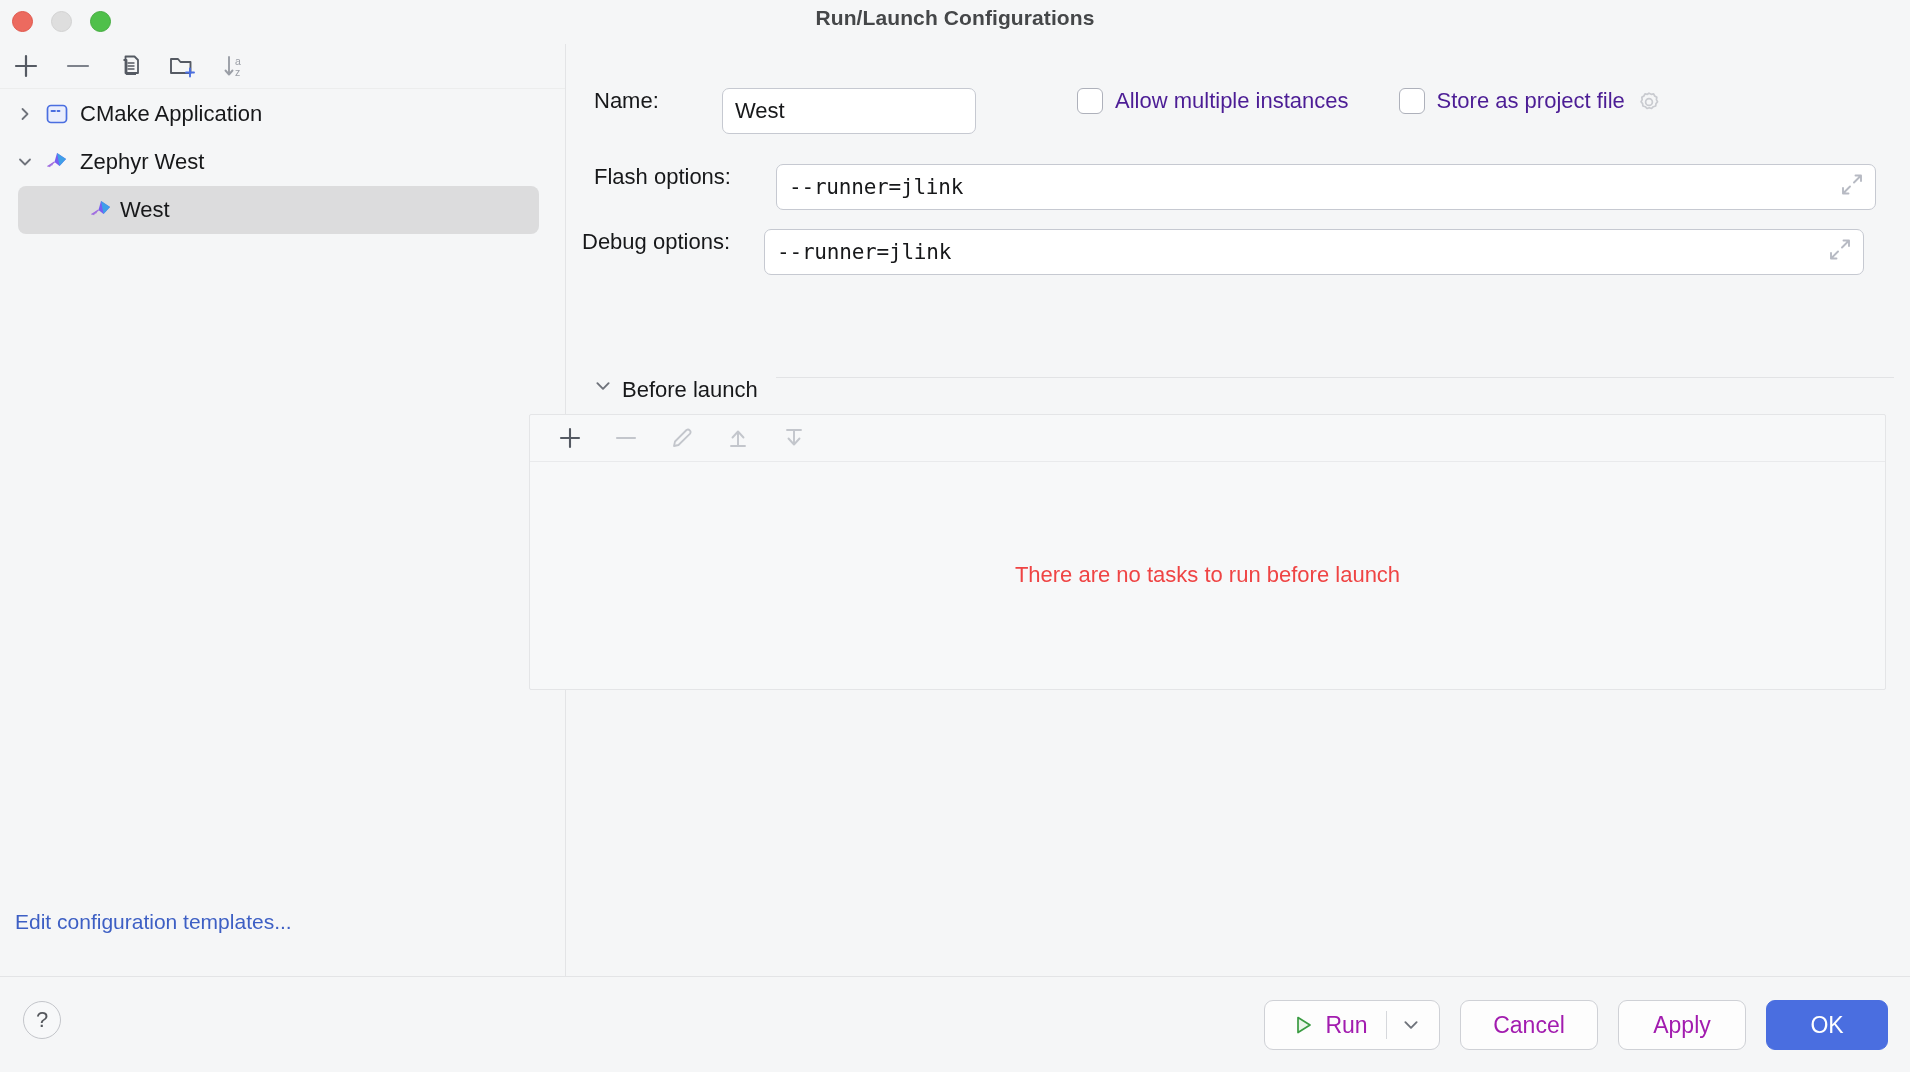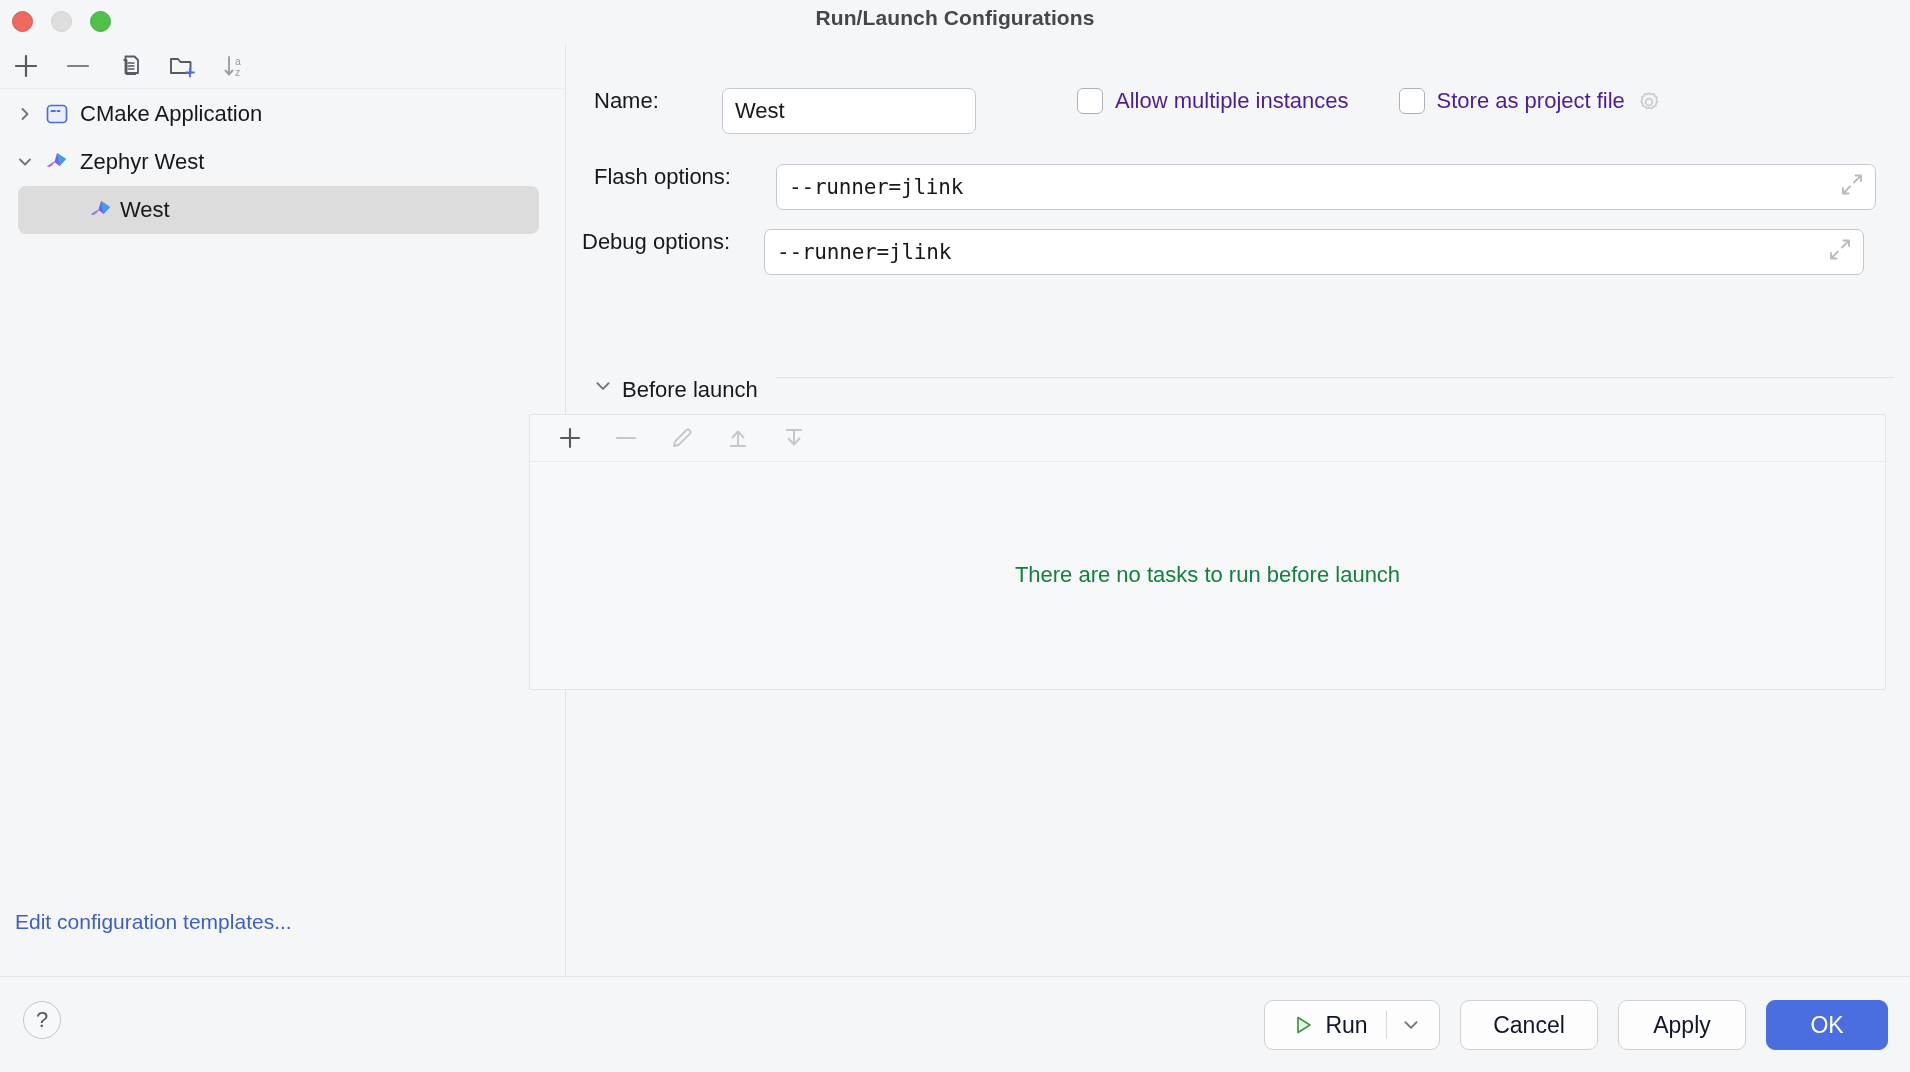--- a/index.html
+++ b/index.html
@@ -124,41 +124,41 @@
     border-bottom: 1px solid #e9eaec;
     padding-left: 12px;
   }
   .ttb {
     width: 56px; height: 46px; display: flex; align-items: center; justify-content: center;
     cursor: pointer;
   }
   .tasks-empty {
     height: calc(100% - 48px);
     display: flex; align-items: center; justify-content: center;
-    font-size: 22px; color: #15803d;
+    font-size: 22px; color: #ef4444;
   }
 
   
   .bottom-bar {
     position: absolute; left: 0; top: 976px; width: 1910px; height: 96px;
     background: #f5f6f7;
     border-top: 1px solid #e3e4e6;
   }
   .help-btn {
     position: absolute; left: 23px; top: 24px;
     width: 38px; height: 38px; border-radius: 50%;
     border: 1.5px solid #c3c5ca; color: #55585d;
     display: flex; align-items: center; justify-content: center;
     font-size: 22px; cursor: pointer; background: #f7f8f9;
   }
   .btns { position: absolute; right: 22px; top: 23px; display: flex; align-items: center; gap: 20px; }
   .btn {
     height: 50px; border-radius: 9px; border: 1px solid #cfd1d6; background: #fdfdfd;
     display: flex; align-items: center; justify-content: center;
-    font-size: 23px; color: #0f172a; cursor: pointer; padding: 0 26px;
+    font-size: 23px; color: #a21caf; cursor: pointer; padding: 0 26px;
   }
   .btn.primary { background: #4a6ee0; border-color: #4a6ee0; color: #ffffff; min-width: 122px; }
   .btn.run-split { padding: 0; min-width: 176px; }
   .run-main { display: flex; align-items: center; gap: 10px; padding: 0 18px 0 22px; height: 100%; }
   .run-sep { width: 1px; height: 28px; background: #d6d8dc; }
   .run-arrow { width: 48px; height: 100%; display: flex; align-items: center; justify-content: center; }
   .btn.cancel { min-width: 138px; }
   .btn.apply { min-width: 128px; }
 </style>
 </head>

